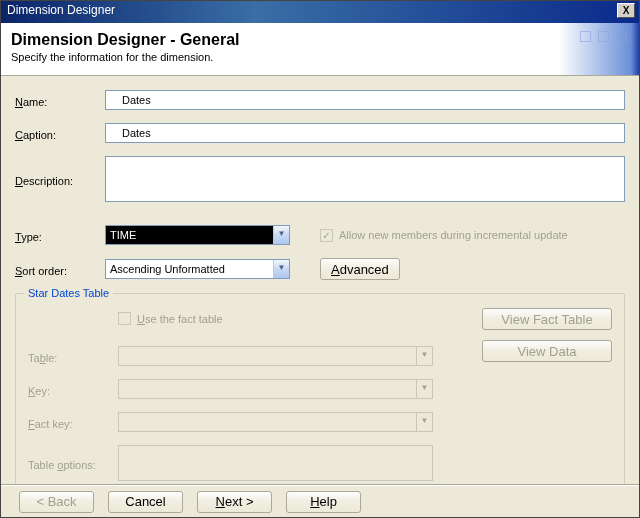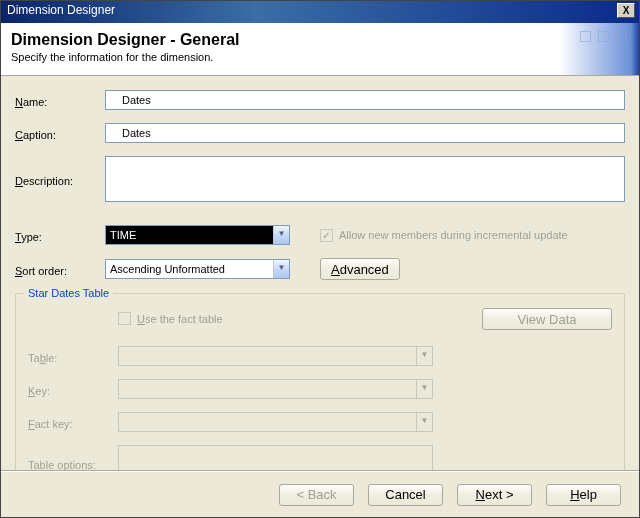--- a/index.html
+++ b/index.html
@@ -175,26 +175,25 @@
     right: 12px;
     top: 14px;
     display: flex;
     flex-direction: column;
     gap: 10px;
   }
   .group-left-col { width: 430px; }
   .footer {
     position: absolute;
     left: 1px; right: 1px; bottom: 1px;
-    height: 46px;
+    height: 32px;
     border-top: 1px solid #fff;
     box-shadow: 0 -1px 0 #aca899;
     display: flex;
     align-items: center;
-    justify-content: flex-end;
     gap: 14px;
     padding: 0 18px;
     background: #ece9d8;
   }
   .u { text-decoration: underline; }
   .tarea2 {
     flex: 1;
     height: 36px;
     border: 1px solid #c9c7ba;
     background: #ece9d8;
@@ -267,20 +266,21 @@
     <div style="width:30px"></div>
     <button class="btn">
         <span><span class="u">A</span>dvanced</span>
       </button>
   </div>
 
   <div class="group">
     <div class="group-title">Star Dates Table</div>
 
     <div class="group-right-col">
+      <button class="btn wide disabled">View Fact Table</button>
       <button class="btn wide disabled">View Data</button>
     </div>
 
     <div class="group-left-col">
       <div class="row">
         <div class="lbl"></div>
         <label class="chk disabled">
           <span class="chk-box"></span>
           <span><span class="u">U</span>se the fact table</span>
         </label>

